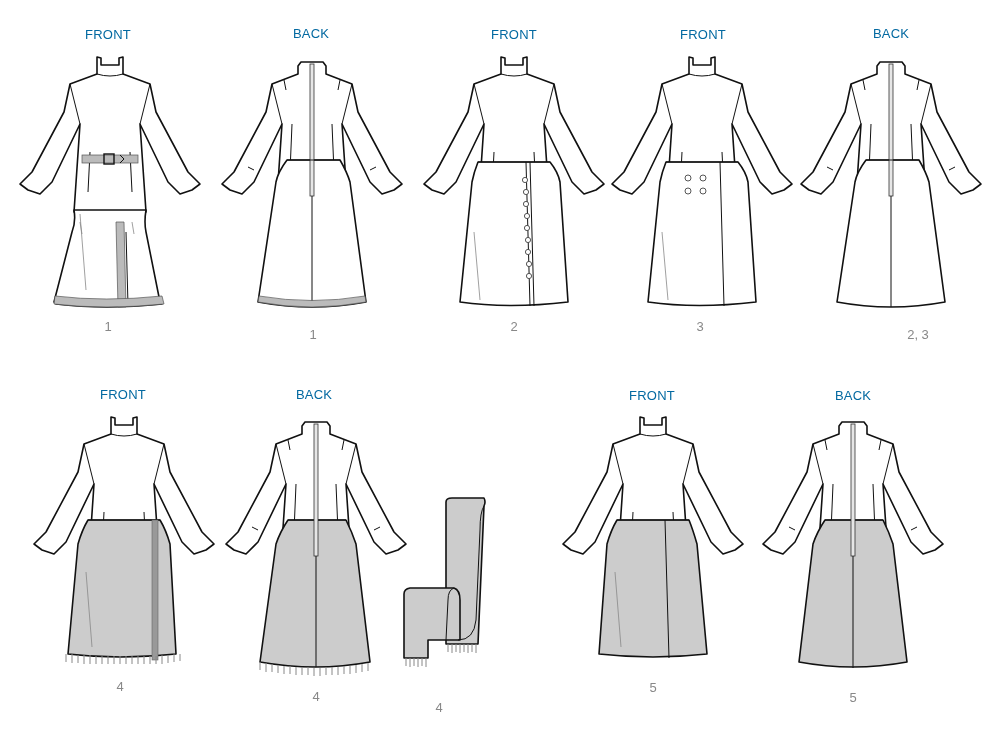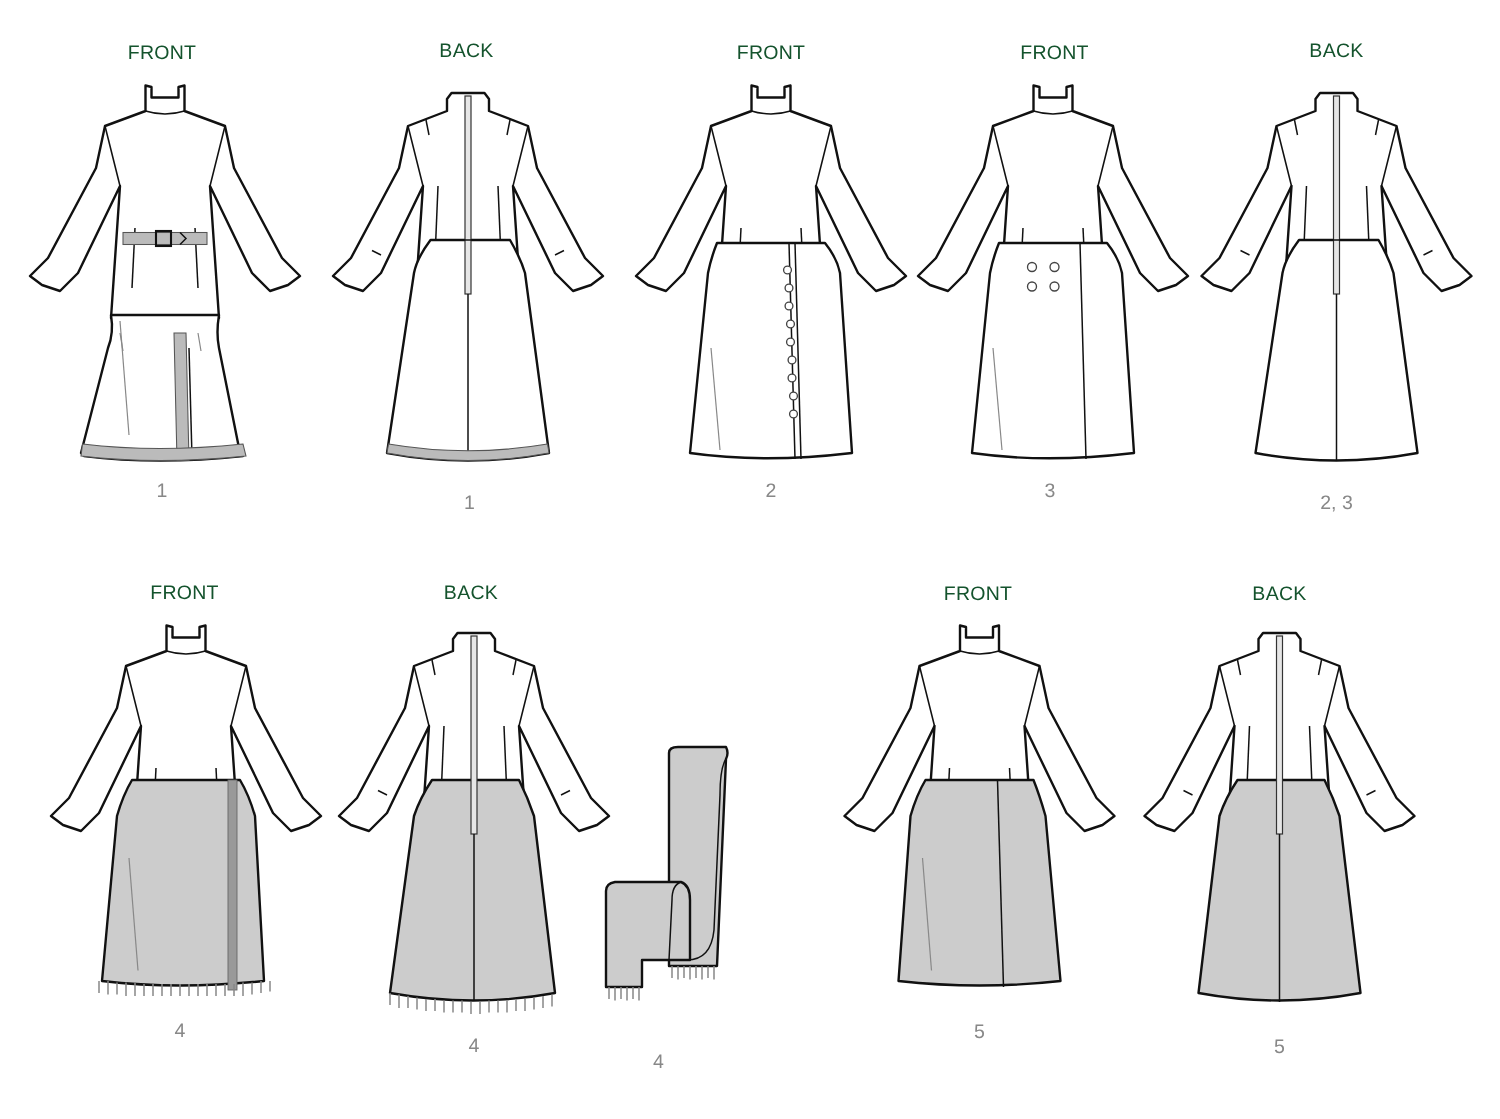--- a/index.html
+++ b/index.html
@@ -1,17 +1,17 @@
 <!DOCTYPE html>
 <html><head>
 <meta charset="utf-8">
 <style>
   html,body{margin:0;padding:0;background:#ffffff;}
   body{width:1000px;height:746px;position:relative;overflow:hidden;font-family:"Liberation Sans","DejaVu Sans",sans-serif;}
-  .lbl{position:absolute;font-size:13px;color:#14532d;transform:translateX(-50%);white-space:nowrap;letter-spacing:0.2px;}
+  .lbl{position:absolute;font-size:13px;color:#0369a1;transform:translateX(-50%);white-space:nowrap;letter-spacing:0.2px;}
   .num{position:absolute;font-size:13px;color:#888888;transform:translateX(-50%);white-space:nowrap;}
   .fig{position:absolute;}
   svg{display:block;overflow:visible;}
   .o{fill:#ffffff;stroke:#111;stroke-width:1.6;stroke-linejoin:round;stroke-linecap:round;}
   .g{fill:#cccccc;stroke:#111;stroke-width:1.6;stroke-linejoin:round;}
   .t{fill:none;stroke:#111;stroke-width:1;}
   .tl{fill:none;stroke:#888;stroke-width:0.8;}
   .zip{fill:#e6e6e6;stroke:#333;stroke-width:0.8;}
   .trim{fill:#bbbbbb;stroke:#555;stroke-width:0.7;}
   .fr{fill:none;stroke:#888;stroke-width:1;}
@@ -23,21 +23,21 @@
 <div class="lbl" style="left:108px;top:27px">FRONT</div>
 <div class="lbl" style="left:311px;top:26px">BACK</div>
 <div class="lbl" style="left:514px;top:27px">FRONT</div>
 <div class="lbl" style="left:703px;top:27px">FRONT</div>
 <div class="lbl" style="left:891px;top:26px">BACK</div>
 
 <div class="num" style="left:108px;top:319px">1</div>
 <div class="num" style="left:313px;top:327px">1</div>
 <div class="num" style="left:514px;top:319px">2</div>
 <div class="num" style="left:700px;top:319px">3</div>
-<div class="num" style="left:891px;top:327px">2, 3</div>
+<div class="num" style="left:918px;top:327px">2, 3</div>
 
 <div class="lbl" style="left:123px;top:387px">FRONT</div>
 <div class="lbl" style="left:314px;top:387px">BACK</div>
 <div class="lbl" style="left:652px;top:388px">FRONT</div>
 <div class="lbl" style="left:853px;top:388px">BACK</div>
 
 <div class="num" style="left:120px;top:679px">4</div>
 <div class="num" style="left:316px;top:689px">4</div>
 <div class="num" style="left:439px;top:700px">4</div>
 <div class="num" style="left:653px;top:680px">5</div>

